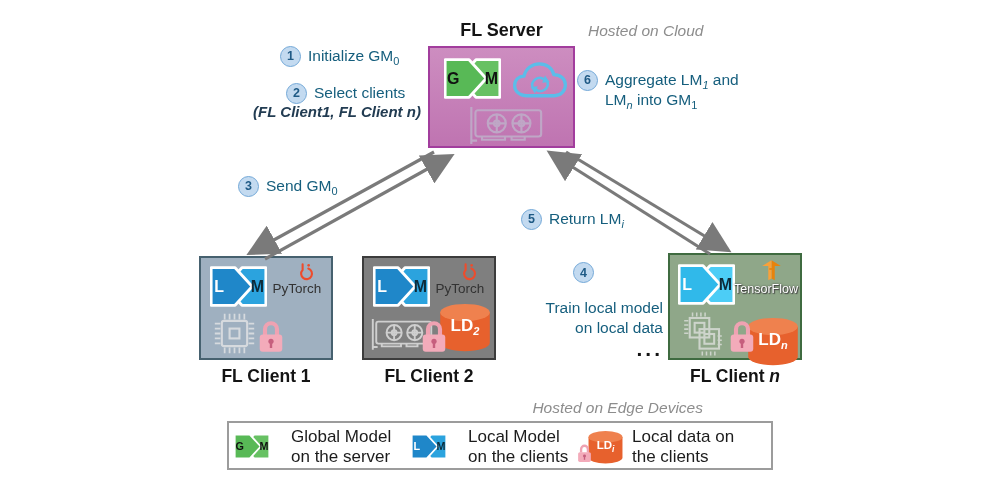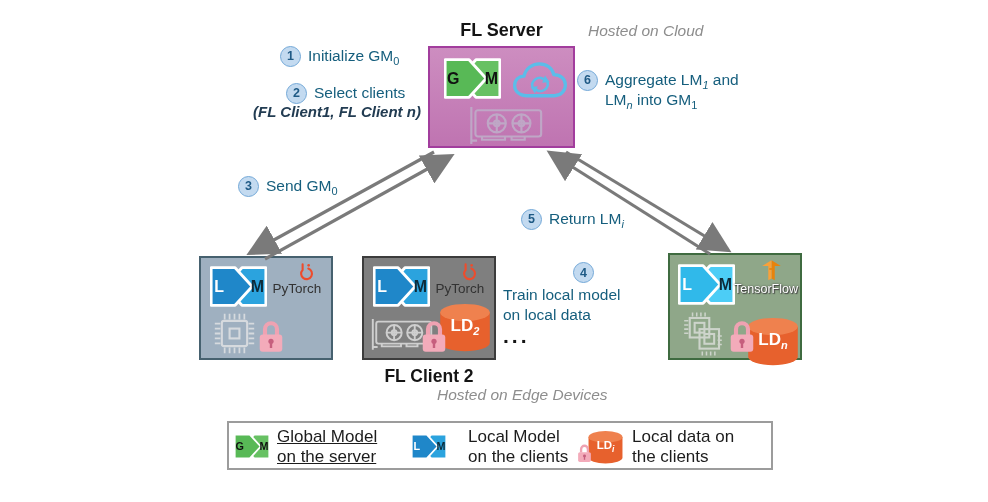--- a/index.html
+++ b/index.html
@@ -8,21 +8,21 @@
   .abs{position:absolute;}
   .title{font-size:18px;font-weight:bold;color:#141414;text-align:center;}
   .hosted{font-size:15.5px;font-style:italic;color:#8d8d8d;}
   .step{display:flex;align-items:flex-start;gap:7px;color:#155e7d;font-size:15.5px;line-height:19px;}
   .badge{flex:0 0 auto;width:19px;height:19px;border-radius:50%;background:#c3daf0;border:1.5px solid #74a9d8;
          color:#1f5a85;font-size:12.5px;font-weight:bold;display:flex;align-items:center;justify-content:center;}
   sub{font-size:11px;line-height:0;}
   .it{font-style:italic;}
   .note{font-size:15px;font-style:italic;font-weight:bold;color:#223c52;text-align:center;white-space:nowrap;}
   .stepline{color:#155e7d;font-size:15.5px;line-height:20px;}
-  .center{text-align:left;}
+  .center{text-align:right;margin-top:13px;}
   .box{position:absolute;box-sizing:border-box;}
   .server-box{background:linear-gradient(180deg,#cd8dc0,#bf74b1);border:2.5px solid #a23d9d;}
   .c1-box{background:#9fb0c0;border:2px solid #46616f;}
   .c2-box{background:#7f7f7f;border:2px solid #3c3c3c;}
   .cn-box{background:#8fa789;border:2px solid #3f6b40;}
   .client-label{font-size:17.5px;font-weight:bold;color:#141414;text-align:center;}
   .framework{font-size:13.5px;color:#333;text-align:center;white-space:nowrap;}
   .framework-tf{font-size:12.5px;color:#fff;text-shadow:0 0 2px #3a3a3a,1px 1px 1px #444;text-align:center;white-space:nowrap;}
   .ld-label{position:absolute;width:100%;text-align:center;color:#fff;font-weight:bold;font-size:17px;}
   .ld-label-sm{position:absolute;width:100%;text-align:center;color:#fff;font-weight:bold;font-size:11.5px;}
@@ -204,21 +204,23 @@
       <span class="ld-label" style="top:14px;"><span>LD</span><sub class="it">n</sub></span>
     </div>
     <svg class="abs" style="left:57px;top:62px;" viewBox="0 0 40 50" width="30" height="38">
       <path d="M12 24 v-8 a8 8 0 0 1 16 0 v8" fill="none" stroke="#efa2b2" stroke-width="5.5"></path>
       <rect x="5" y="23" width="30" height="23" rx="4" fill="#f3abba"></rect>
       <circle cx="20" cy="32" r="3.5" fill="#c65f7e"></circle>
         <rect x="18.4" y="34" width="3.2" height="7" fill="#c65f7e"></rect>
     </svg>
   </div>
 
+  <div class="abs client-label" style="left:199px;top:366px;width:134px;">FL Client 1</div>
   <div class="abs client-label" style="left:362px;top:366px;width:134px;">FL Client 2</div>
+  <div class="abs client-label" style="left:668px;top:366px;width:134px;"><span>FL Client </span><span class="it">n</span></div>
   <div class="abs hosted center" style="left:437px;top:386px;width:266px;">Hosted on Edge Devices</div>
 
   <svg class="overlay" width="988" height="502">
     <defs>
       <marker id="ah" markerWidth="11" markerHeight="10" refX="8" refY="5" orient="auto">
         <polygon points="0,0 10,5 0,10" fill="#7a7a7a"></polygon>
       </marker>
     </defs>
     <line x1="434" y1="152" x2="252" y2="252" stroke="#7a7a7a" stroke-width="3.2" marker-end="url(#ah)"></line>
     <line x1="265" y1="259" x2="449" y2="157" stroke="#7a7a7a" stroke-width="3.2" marker-end="url(#ah)"></line>
@@ -226,21 +228,21 @@
     <line x1="566" y1="152" x2="726" y2="249" stroke="#7a7a7a" stroke-width="3.2" marker-end="url(#ah)"></line>
   </svg>
 
   <div class="box legend" style="left:227px;top:421px;width:546px;height:49px;">
     <svg class="abs" style="left:5px;top:10px;" viewBox="0 0 100 72" width="36" height="27">
       <polygon points="98,3 56,3 26,36 56,69 98,69" fill="#67c163" stroke="#fff" stroke-width="5" stroke-linejoin="round"></polygon>
       <polygon points="2,3 44,3 74,36 44,69 2,69" fill="#58b956" stroke="#fff" stroke-width="5" stroke-linejoin="round"></polygon>
       <text x="16" y="47" text-anchor="middle" font-size="30" font-weight="bold" fill="#111">G</text>
       <text x="83" y="47" text-anchor="middle" font-size="30" font-weight="bold" fill="#111">M</text>
     </svg>
-    <div class="abs legend-text" style="left:48px;top:4px;text-decoration:underline;">
+    <div class="abs legend-text" style="left:62px;top:4px;">
       <span>Global Model</span>
         <span>on the server</span>
     </div>
 
     <svg class="abs" style="left:182px;top:10px;" viewBox="0 0 100 72" width="36" height="27">
       <polygon points="98,3 56,3 26,36 56,69 98,69" fill="#2ba3de" stroke="#fff" stroke-width="5" stroke-linejoin="round"></polygon>
       <polygon points="2,3 44,3 74,36 44,69 2,69" fill="#1f87c9" stroke="#fff" stroke-width="5" stroke-linejoin="round"></polygon>
       <text x="16" y="47" text-anchor="middle" font-size="30" font-weight="bold" fill="#fff">L</text>
       <text x="83" y="47" text-anchor="middle" font-size="30" font-weight="bold" fill="#0d2b3a">M</text>
     </svg>

